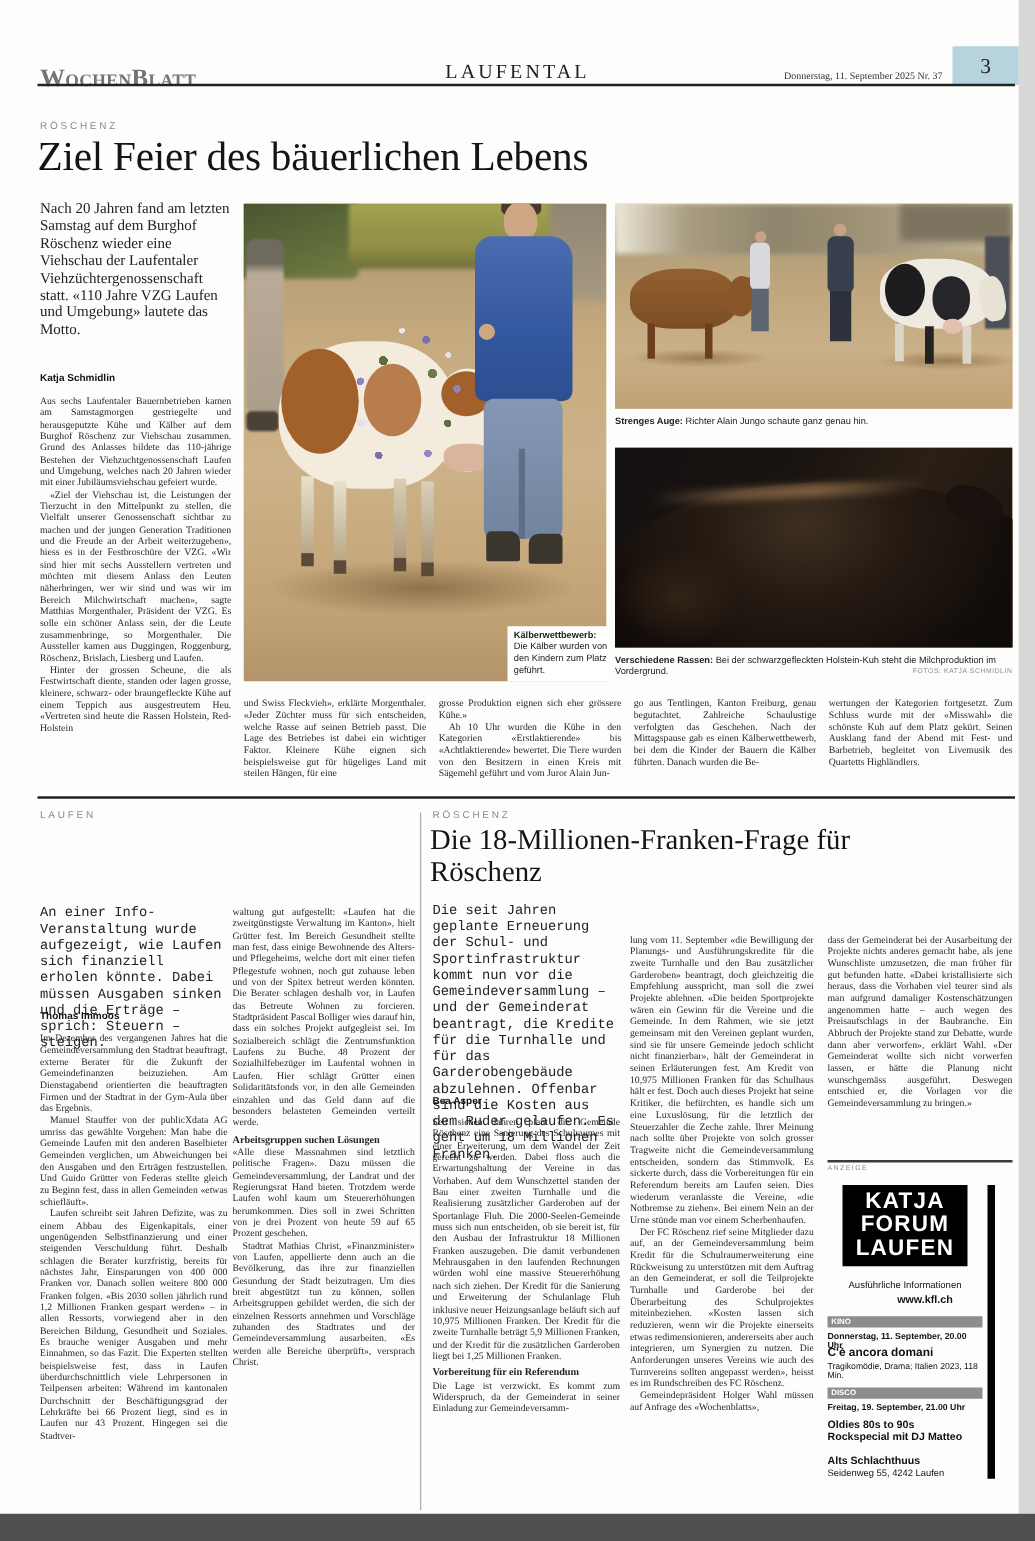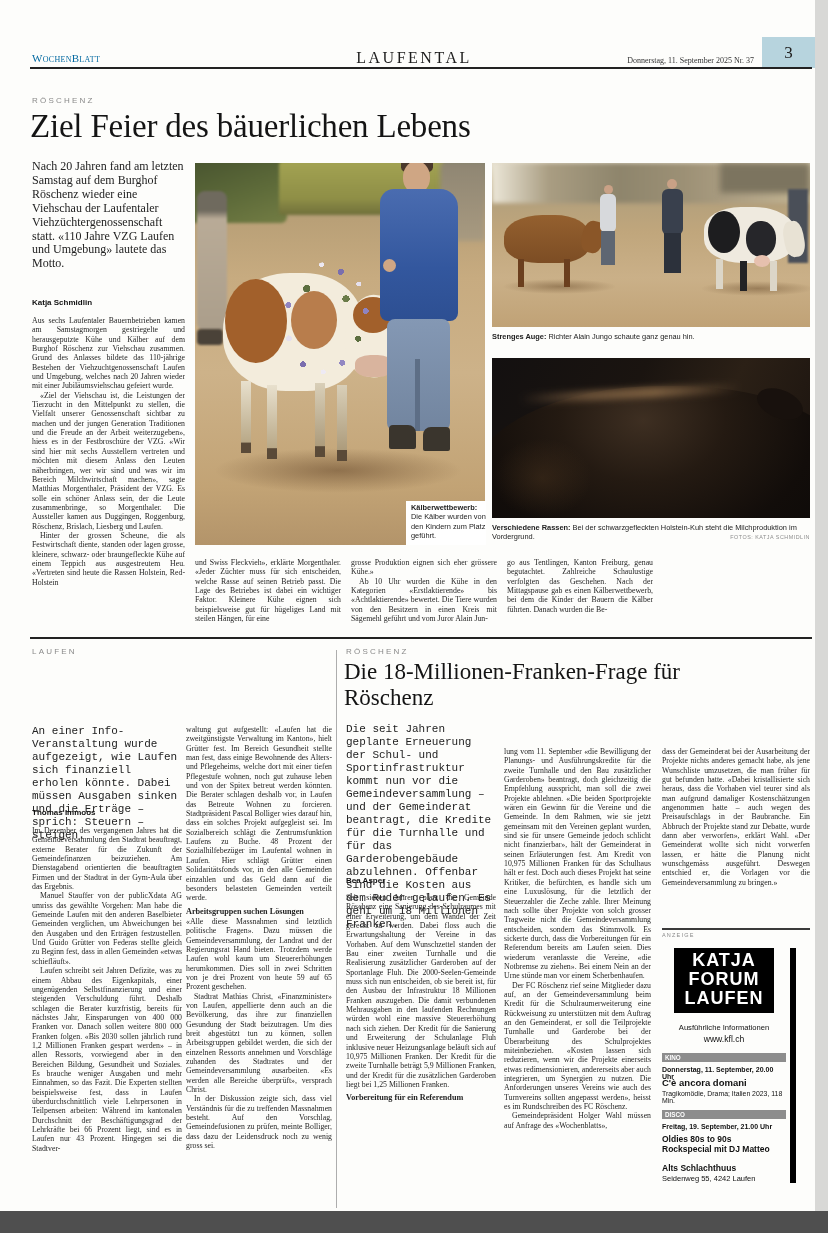--- a/index.html
+++ b/index.html
@@ -3,22 +3,22 @@
 <meta charset="utf-8">
 <style>
   * { box-sizing: border-box; }
   html,body { margin:0; padding:0; }
   body { width:828px; height:1233px; background:#e7e7e5; overflow:hidden;
          font-family:"Liberation Serif", serif; color:#1c1c1c; }
   .sheet { position:absolute; left:0; top:0; width:828px; height:1233px; background:#fdfdfb; }
   .abs { position:absolute; }
 
   
-  .brand { font-family:"Liberation Serif",serif; font-variant:small-caps; font-weight:normal;
-           font-size:11px; color:#0369a1; letter-spacing:.3px; }
+  .brand { font-family:"Liberation Serif",serif; font-variant:small-caps; font-weight:bold;
+           font-size:20px; color:#737373; letter-spacing:.3px; }
   .section-title { text-align:center; font-size:16px; letter-spacing:2.5px; color:#1d1d1d; }
   .dateline { font-size:8px; color:#333; }
   .pagenum-box { width:53px; height:31px; background:#b7d4de; text-align:center; }
   .pagenum-box span { font-size:17px; line-height:31px; color:#222; }
   .rule { background:#222; }
 
   .kicker { font-family:"Liberation Sans",sans-serif; font-size:8px; letter-spacing:2.2px;
             color:#8a8a8a; }
   .hl1 { font-size:33px; line-height:36px; color:#141414; letter-spacing:-.2px; }
   .hl2 { font-size:23px; line-height:26px; color:#141414; }
@@ -168,67 +168,70 @@
   <div class="abs body-col" style="left:195px;top:558px;width:146px;height:78px">
     <p>und Swiss Fleckvieh», erklärte Morgenthaler. «Jeder Züchter muss für sich entscheiden, welche Rasse auf seinen Betrieb passt. Die Lage des Betriebes ist dabei ein wichtiger Faktor. Kleinere Kühe eignen sich beispielsweise gut für hügeliges Land mit steilen Hängen, für eine</p>
   </div>
   <div class="abs body-col" style="left:351px;top:558px;width:146px;height:78px">
     <p>grosse Produktion eignen sich eher grössere Kühe.»</p>
     <p class="ind">Ab 10 Uhr wurden die Kühe in den Kategorien «Erstlaktierende» bis «Achtlaktierende» bewertet. Die Tiere wurden von den Besitzern in einen Kreis mit Sägemehl geführt und vom Juror Alain Jun-</p>
   </div>
   <div class="abs body-col" style="left:507px;top:558px;width:146px;height:78px">
     <p>go aus Tentlingen, Kanton Freiburg, genau begutachtet. Zahlreiche Schaulustige verfolgten das Geschehen. Nach der Mittagspause gab es einen Kälberwettbewerb, bei dem die Kinder der Bauern die Kälber führten. Danach wurden die Be-</p>
   </div>
+  <div class="abs body-col" style="left:663px;top:558px;width:147px;height:78px">
+    <p>wertungen der Kategorien fortgesetzt. Zum Schluss wurde mit der «Misswahl» die schönste Kuh auf dem Platz gekürt. Seinen Ausklang fand der Abend mit Fest- und Barbetrieb, begleitet von Livemusik des Quartetts Highländlers.</p>
+  </div>
 
   <div class="abs rule" style="left:30px;top:637px;width:782px;height:2px"></div>
   <div class="abs" style="left:336px;top:650px;width:1px;height:558px;background:#adadad"></div>
 
   <div class="abs kicker" style="left:32px;top:647px">LAUFEN</div>
   <div class="abs lead2" style="left:32px;top:725px;width:150px">An einer Info-Veranstaltung wurde aufgezeigt, wie Laufen sich finanziell erholen könnte. Dabei müssen Ausgaben sinken und die Erträge – sprich: Steuern – steigen.</div>
   <div class="abs byline" style="left:32px;top:808px">Thomas Immoos</div>
   <div class="abs body-col" style="left:32px;top:826px;width:150px;height:382px">
     <p>Im Dezember des vergangenen Jahres hat die Gemeindeversammlung den Stadtrat beauftragt, externe Berater für die Zukunft der Gemeindefinanzen beizuziehen. Am Dienstagabend orientierten die beauftragten Firmen und der Stadtrat in der Gym-Aula über das Ergebnis.</p>
     <p class="ind">Manuel Stauffer von der publicXdata AG umriss das gewählte Vorgehen: Man habe die Gemeinde Laufen mit den anderen Baselbieter Gemeinden verglichen, um Abweichungen bei den Ausgaben und den Erträgen festzustellen. Und Guido Grütter von Federas stellte gleich zu Beginn fest, dass in allen Gemeinden «etwas schiefläuft».</p>
     <p class="ind">Laufen schreibt seit Jahren Defizite, was zu einem Abbau des Eigenkapitals, einer ungenügenden Selbstfinanzierung und einer steigenden Verschuldung führt. Deshalb schlagen die Berater kurzfristig, bereits für nächstes Jahr, Einsparungen von 400 000 Franken vor. Danach sollen weitere 800 000 Franken folgen. «Bis 2030 sollen jährlich rund 1,2 Millionen Franken gespart werden» – in allen Ressorts, vorwiegend aber in den Bereichen Bildung, Gesundheit und Soziales. Es brauche weniger Ausgaben und mehr Einnahmen, so das Fazit. Die Experten stellten beispielsweise fest, dass in Laufen überdurchschnittlich viele Lehrpersonen in Teilpensen arbeiten: Während im kantonalen Durchschnitt der Beschäftigungsgrad der Lehrkräfte bei 66 Prozent liegt, sind es in Laufen nur 43 Prozent. Hingegen sei die Stadtver-</p>
   </div>
   <div class="abs body-col" style="left:186px;top:725px;width:146px;height:483px">
     <p>waltung gut aufgestellt: «Laufen hat die zweitgünstigste Verwaltung im Kanton», hielt Grütter fest. Im Bereich Gesundheit stellte man fest, dass einige Bewohnende des Alters- und Pflegeheims, welche dort mit einer tiefen Pflegestufe wohnen, noch gut zuhause leben und von der Spitex betreut werden könnten. Die Berater schlagen deshalb vor, in Laufen das Betreute Wohnen zu forcieren. Stadtpräsident Pascal Bolliger wies darauf hin, dass ein solches Projekt aufgegleist sei. Im Sozialbereich schlägt die Zentrumsfunktion Laufens zu Buche. 48 Prozent der Sozialhilfebezüger im Laufental wohnen in Laufen. Hier schlägt Grütter einen Solidaritätsfonds vor, in den alle Gemeinden einzahlen und das Geld dann auf die besonders belasteten Gemeinden verteilt werde.</p>
     <div class="subhead">Arbeitsgruppen suchen Lösungen</div>
     <p>«Alle diese Massnahmen sind letztlich politische Fragen». Dazu müssen die Gemeindeversammlung, der Landrat und der Regierungsrat Hand bieten. Trotzdem werde Laufen wohl kaum um Steuererhöhungen herumkommen. Dies soll in zwei Schritten von je drei Prozent von heute 59 auf 65 Prozent geschehen.</p>
     <p class="ind">Stadtrat Mathias Christ, «Finanzminister» von Laufen, appellierte denn auch an die Bevölkerung, das ihre zur finanziellen Gesundung der Stadt beizutragen. Um dies breit abgestützt tun zu können, sollen Arbeitsgruppen gebildet werden, die sich der einzelnen Ressorts annehmen und Vorschläge zuhanden des Stadtrates und der Gemeindeversammlung ausarbeiten. «Es werden alle Bereiche überprüft», versprach Christ.</p>
-    <p class="ind">In der Diskussion zeigte sich, dass viel Verständnis für die zu treffenden Massnahmen besteht. Auf den Vorschlag, Gemeindefusionen zu prüfen, meinte Bolliger, dass dazu der Leidensdruck noch zu wenig gross sei.</p>
   </div>
 
   <div class="abs kicker" style="left:346px;top:647px">RÖSCHENZ</div>
   <div class="abs hl2" style="left:344px;top:659px;width:348px">Die 18-Millionen-Franken-Frage für Röschenz</div>
   <div class="abs lead2" style="left:346px;top:723px;width:150px">Die seit Jahren geplante Erneuerung der Schul- und Sportinfrastruktur kommt nun vor die Gemeindeversammlung – und der Gemeinderat beantragt, die Kredite für die Turnhalle und für das Garderobengebäude abzulehnen. Offenbar sind die Kosten aus dem Ruder gelaufen. Es geht um 18 Millionen Franken.</div>
   <div class="abs byline" style="left:346px;top:876px">Bea Asper</div>
   <div class="abs body-col" style="left:346px;top:893px;width:150px;height:315px">
     <p>Seit sieben Jahren plant die Gemeinde Röschenz eine Sanierung des Schulraumes mit einer Erweiterung, um dem Wandel der Zeit gerecht zu werden. Dabei floss auch die Erwartungshaltung der Vereine in das Vorhaben. Auf dem Wunschzettel standen der Bau einer zweiten Turnhalle und die Realisierung zusätzlicher Garderoben auf der Sportanlage Fluh. Die 2000-Seelen-Gemeinde muss sich nun entscheiden, ob sie bereit ist, für den Ausbau der Infrastruktur 18 Millionen Franken auszugeben. Die damit verbundenen Mehrausgaben in den laufenden Rechnungen würden wohl eine massive Steuererhöhung nach sich ziehen. Der Kredit für die Sanierung und Erweiterung der Schulanlage Fluh inklusive neuer Heizungsanlage beläuft sich auf 10,975 Millionen Franken. Der Kredit für die zweite Turnhalle beträgt 5,9 Millionen Franken, und der Kredit für die zusätzlichen Garderoben liegt bei 1,25 Millionen Franken.</p>
     <div class="subhead">Vorbereitung für ein Referendum</div>
+    <p>Die Lage ist verzwickt. Es kommt zum Widerspruch, da der Gemeinderat in seiner Einladung zur Gemeindeversamm-</p>
   </div>
   <div class="abs body-col" style="left:504px;top:747px;width:147px;height:461px">
     <p>lung vom 11. September «die Bewilligung der Planungs- und Ausführungskredite für die zweite Turnhalle und den Bau zusätzlicher Garderoben» beantragt, doch gleichzeitig die Empfehlung ausspricht, man soll die zwei Projekte ablehnen. «Die beiden Sportprojekte wären ein Gewinn für die Vereine und die Gemeinde. In dem Rahmen, wie sie jetzt gemeinsam mit den Vereinen geplant wurden, sind sie für unsere Gemeinde jedoch schlicht nicht finanzierbar», hält der Gemeinderat in seinen Erläuterungen fest. Am Kredit von 10,975 Millionen Franken für das Schulhaus hält er fest. Doch auch dieses Projekt hat seine Kritiker, die befürchten, es handle sich um eine Luxuslösung, für die letztlich der Steuerzahler die Zeche zahle. Ihrer Meinung nach sollte über Projekte von solch grosser Tragweite nicht die Gemeindeversammlung entscheiden, sondern das Stimmvolk. Es sickerte durch, dass die Vorbereitungen für ein Referendum bereits am Laufen seien. Dies wiederum veranlasste die Vereine, «die Notbremse zu ziehen». Bei einem Nein an der Urne stünde man vor einem Scherbenhaufen.</p>
     <p class="ind">Der FC Röschenz rief seine Mitglieder dazu auf, an der Gemeindeversammlung beim Kredit für die Schulraumerweiterung eine Rückweisung zu unterstützen mit dem Auftrag an den Gemeinderat, er soll die Teilprojekte Turnhalle und Garderobe bei der Überarbeitung des Schulprojektes miteinbeziehen. «Kosten lassen sich reduzieren, wenn wir die Projekte einerseits etwas redimensionieren, andererseits aber auch integrieren, um Synergien zu nutzen. Die Anforderungen unseres Vereins wie auch des Turnvereins sollten angepasst werden», heisst es im Rundschreiben des FC Röschenz.</p>
     <p class="ind">Gemeindepräsident Holger Wahl müssen auf Anfrage des «Wochenblatts»,</p>
   </div>
   <div class="abs body-col" style="left:662px;top:747px;width:148px;height:180px">
     <p>dass der Gemeinderat bei der Ausarbeitung der Projekte nichts anderes gemacht habe, als jene Wunschliste umzusetzen, die man früher für gut befunden hatte. «Dabei kristallisierte sich heraus, dass die Vorhaben viel teurer sind als man aufgrund damaliger Kostenschätzungen angenommen hatte – auch wegen des Preisaufschlags in der Baubranche. Ein Abbruch der Projekte stand zur Debatte, wurde dann aber verworfen», erklärt Wahl. «Der Gemeinderat wollte sich nicht vorwerfen lassen, er hätte die Planung nicht wunschgemäss ausgeführt. Deswegen entschied er, die Vorlagen vor die Gemeindeversammlung zu bringen.»</p>
   </div>
 
   <div class="abs rule" style="left:662px;top:928px;width:148px;height:2px;background:#3a3a3a"></div>
   <div class="abs ad-label" style="left:662px;top:932px">ANZEIGE</div>
   <div class="abs ad" style="left:662px;top:944px;width:148px;height:246px">
     <div class="abs ad-logo" style="left:12px;top:4px;width:100px;height:65px">
       <div>KATJA</div>
       <div>FORUM</div>
       <div>LAUFEN</div>
     </div>
     <div class="abs ad-center" style="left:0;top:79px;width:124px;font-size:7.6px">Ausführliche Informationen</div>
-    <div class="abs ad-center" style="left:0;top:90px;width:124px;font-size:8.6px;font-weight:normal">www.kfl.ch</div>
+    <div class="abs ad-center" style="left:16px;top:90px;width:124px;font-size:8.6px;font-weight:bold">www.kfl.ch</div>
     <div class="abs ad-bar" style="left:0;top:109px;width:124px;height:9px">KINO</div>
     <div class="abs" style="left:0;top:122px;width:124px;font-size:7px;font-weight:bold">Donnerstag, 11. September, 20.00 Uhr</div>
     <div class="abs" style="left:0;top:133px;width:124px;font-size:9.5px;font-weight:bold">C'è ancora domani</div>
     <div class="abs" style="left:0;top:146px;width:124px;font-size:6.9px">Tragikomödie, Drama; Italien 2023, 118 Min.</div>
     <div class="abs ad-bar" style="left:0;top:166px;width:124px;height:9px">DISCO</div>
     <div class="abs" style="left:0;top:179px;width:124px;font-size:7px;font-weight:bold">Freitag, 19. September, 21.00 Uhr</div>
     <div class="abs" style="left:0;top:190px;width:120px;font-size:8.5px;line-height:10px;font-weight:bold">Oldies 80s to 90s Rockspecial mit DJ Matteo</div>
     <div class="abs" style="left:0;top:219px;width:124px;font-size:8.5px;font-weight:bold">Alts Schlachthuus</div>
     <div class="abs" style="left:0;top:230px;width:124px;font-size:7.5px">Seidenweg 55, 4242 Laufen</div>
     <div class="abs" style="left:128px;top:4px;width:6px;height:235px;background:#000"></div>

